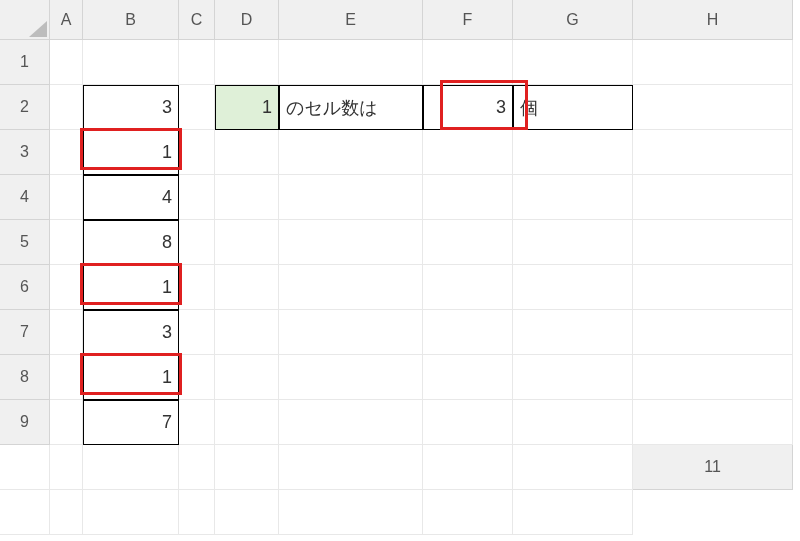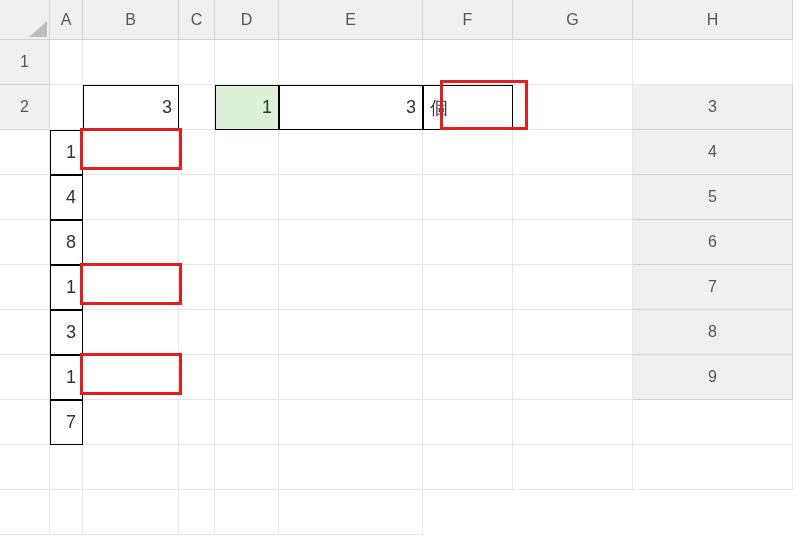--- a/index.html
+++ b/index.html
@@ -96,20 +96,21 @@
   <div class="cell"></div>
   <div class="cell"></div>
   <div class="cell"></div>
   <div class="cell"></div>
 
   <div class="rowhdr">2</div>
   <div class="cell"></div>
   <div class="cell num bordered">3</div>
   <div class="cell"></div>
   <div class="cell num bordered greenfill">1</div>
+  <div class="cell txt bordered">のセル数は</div>
   <div class="cell num bordered">3</div>
   <div class="cell txt bordered">個</div>
   <div class="cell"></div>
 
   <div class="rowhdr">3</div>
   <div class="cell"></div>
   <div class="cell num bordered">1</div>
   <div class="cell"></div>
   <div class="cell"></div>
   <div class="cell"></div>
@@ -179,20 +180,21 @@
 
   <div class="cell"></div>
   <div class="cell"></div>
   <div class="cell"></div>
   <div class="cell"></div>
   <div class="cell"></div>
   <div class="cell"></div>
   <div class="cell"></div>
   <div class="cell"></div>
 
+  <div class="rowhdr">11</div>
   <div class="cell"></div>
   <div class="cell"></div>
   <div class="cell"></div>
   <div class="cell"></div>
   <div class="cell"></div>
   <div class="cell"></div>
   <div class="cell"></div>
   <div class="cell"></div>
 </div>
 

